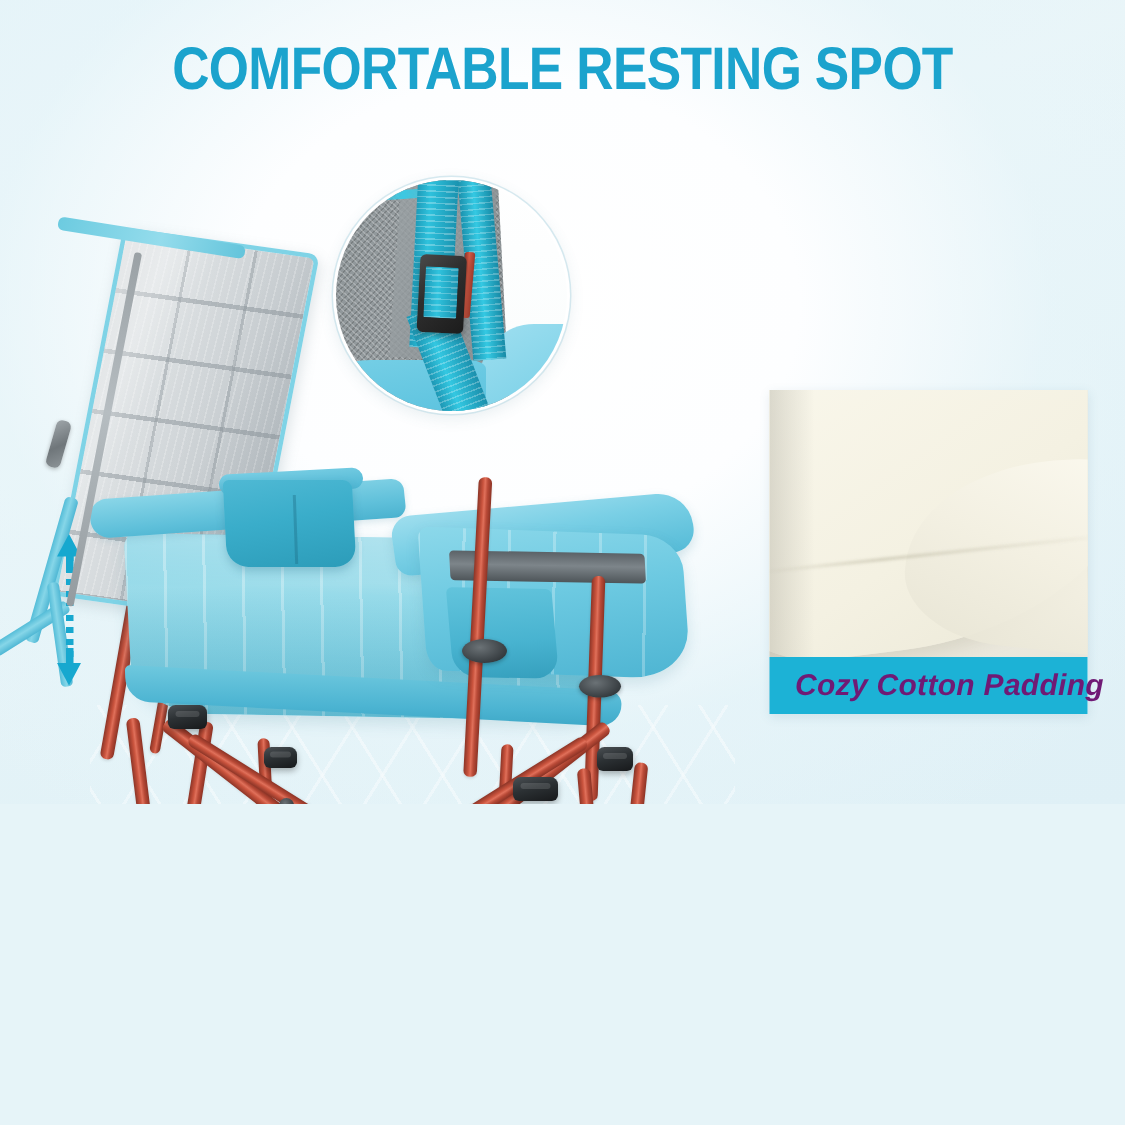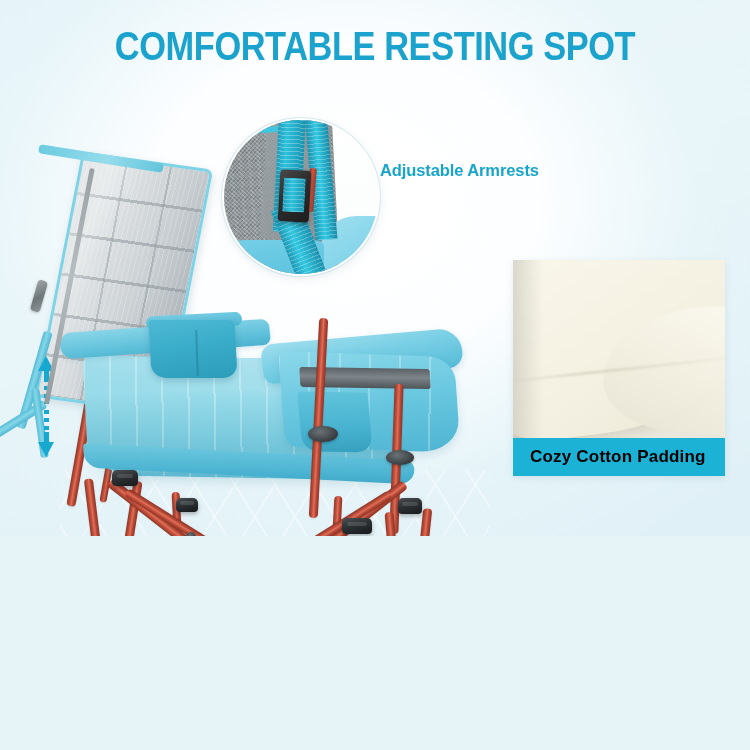--- a/index.html
+++ b/index.html
@@ -65,23 +65,24 @@
   .panel-photo { width: 212px; position: relative; overflow: hidden; }
   .panel-bar {
     width: 212px;
     height: 38px;
     background: #1cb2d6;
     display: flex;
     align-items: center;
     padding-left: 17px;
   }
   .panel-bar-text {
-    color: #000000;
-    font-size: 17px;
+    color: #701a75;
+    font-size: 20px;
     font-weight: bold;
+    font-style: italic;
     letter-spacing: .2px;
     white-space: nowrap;
   }
 
   
   #panel-padding { top: 260px; }
   #photo-padding { height: 178px; background: #ece8d8; }
   #photo-padding .p-base {
     position: absolute; inset: 0;
     background: linear-gradient(118deg, #f2efe0 0%, #f6f3e6 28%, #efecdc 52%, #e4e1d2 74%, #dcdad0 100%);
@@ -579,21 +580,20 @@
     <div class="c-tealBL"></div>
     <div class="c-strapRt"></div>
     <div class="c-strapV"></div>
     <div class="c-red"></div>
     <div class="c-strapDiag"></div>
     <div class="c-buckle"></div>
     <div class="c-buckle-slot"></div>
   </div>
 
   <div id="callout-text">
-    <div id="callout-title">Adjustable Armrests</div>
   </div>
 
   <div class="panel" id="panel-padding">
     <div class="panel-photo" id="photo-padding">
       <div class="p-base"></div>
       <div class="p-fold-b"></div>
       <div class="p-fold-a"></div>
       <div class="p-fold-c"></div>
       <div class="p-crease"></div>
       <div class="p-shadeL"></div>

